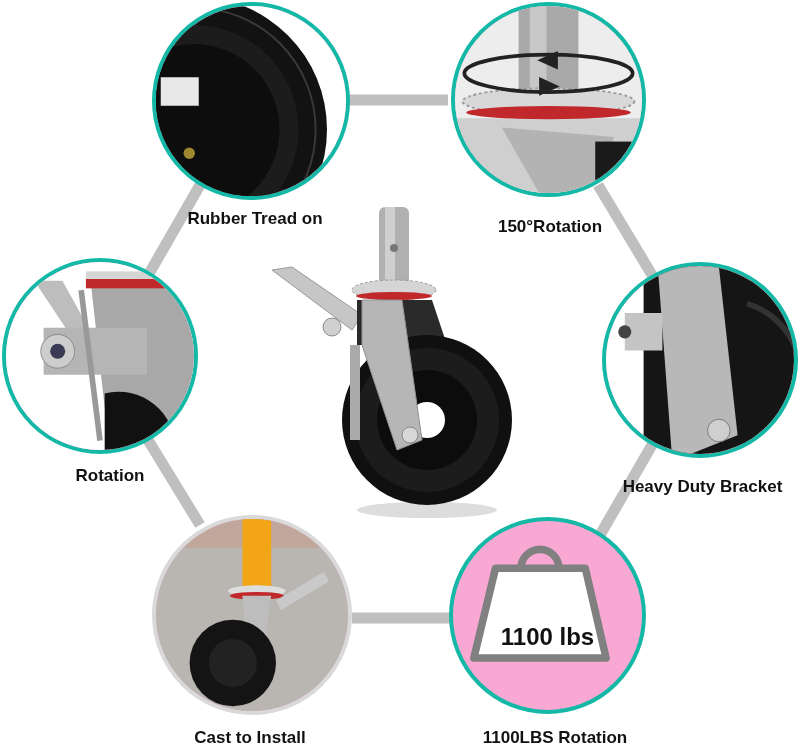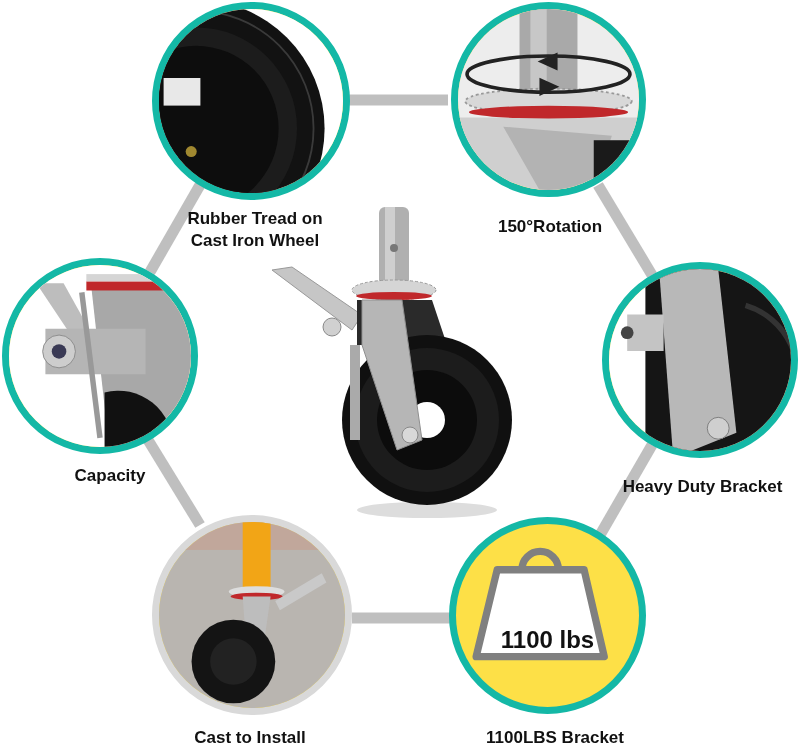--- a/index.html
+++ b/index.html
@@ -1,18 +1,18 @@
 <!DOCTYPE html>
 <html><head>
 <meta charset="utf-8">
 <style>
   html,body{margin:0;padding:0;background:#ffffff;}
   body{width:800px;height:750px;position:relative;overflow:hidden;font-family:"Liberation Sans","DejaVu Sans",sans-serif;}
   .lines{position:absolute;left:0;top:0;width:800px;height:750px;}
-  .circle{position:absolute;border-radius:50%;border:7px solid #14b8a6;overflow:hidden;background:#fde047;box-sizing:border-box;}
+  .circle{position:absolute;border-radius:50%;border:4px solid #14b8a6;overflow:hidden;background:#f9a8d4;box-sizing:border-box;}
   .circle svg{width:100%;height:100%;display:block;}
   .label{position:absolute;text-align:center;font-weight:bold;color:#111;font-size:17px;line-height:22px;white-space:nowrap;}
   .center-product{position:absolute;left:262px;top:195px;width:260px;height:330px;}
 </style>
 </head>
 <body>
 
 <svg class="lines" viewBox="0 0 800 750">
   <g stroke="#bfbfbf" stroke-width="11" stroke-linecap="butt" fill="none">
     <line x1="348" y1="100" x2="448" y2="100"></line>
@@ -120,29 +120,28 @@
     <circle cx="165" cy="225" r="50" fill="#0c0c0c"></circle>
     <circle cx="165" cy="225" r="18" fill="#fff"></circle>
     <path d="M100 105 L140 105 L160 245 L135 255 L100 150 Z" fill="#b6b6b6" stroke="#8f8f8f"></path>
     <circle cx="148" cy="240" r="8" fill="#d8d8d8" stroke="#888"></circle>
     <rect x="88" y="150" width="10" height="95" fill="#aaa"></rect>
   </svg>
 </div>
 
 <div class="label" style="left:160px;top:208px;width:190px;">
   <div>Rubber Tread on</div>
-  <div>Cast Iron Wheel</div>
 </div>
 <div class="label" style="left:480px;top:216px;width:140px;">
   <div>150°Rotation</div>
 </div>
 <div class="label" style="left:20px;top:465px;width:180px;">
-  <div>Capacity</div>
+  <div>Rotation</div>
 </div>
 <div class="label" style="left:605px;top:476px;width:195px;">
   <div>Heavy Duty Bracket</div>
 </div>
 <div class="label" style="left:160px;top:727px;width:180px;">
   <div>Cast to Install</div>
 </div>
 <div class="label" style="left:460px;top:727px;width:190px;">
-  <div>1100LBS Bracket</div>
+  <div>1100LBS Rotation</div>
 </div>
 
 </body></html>

